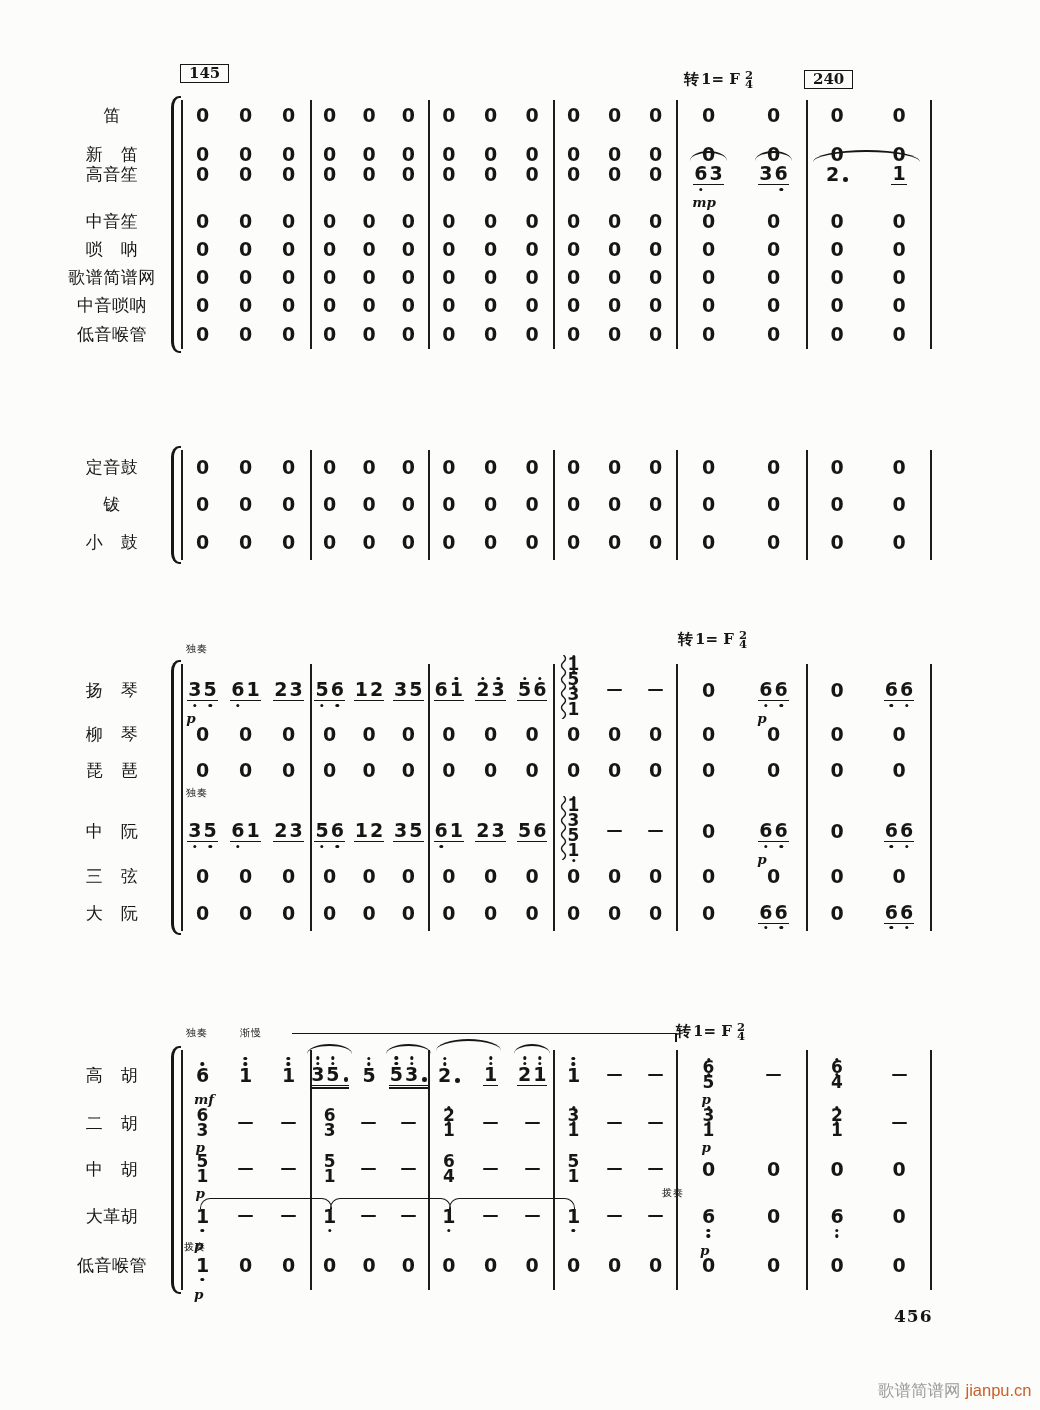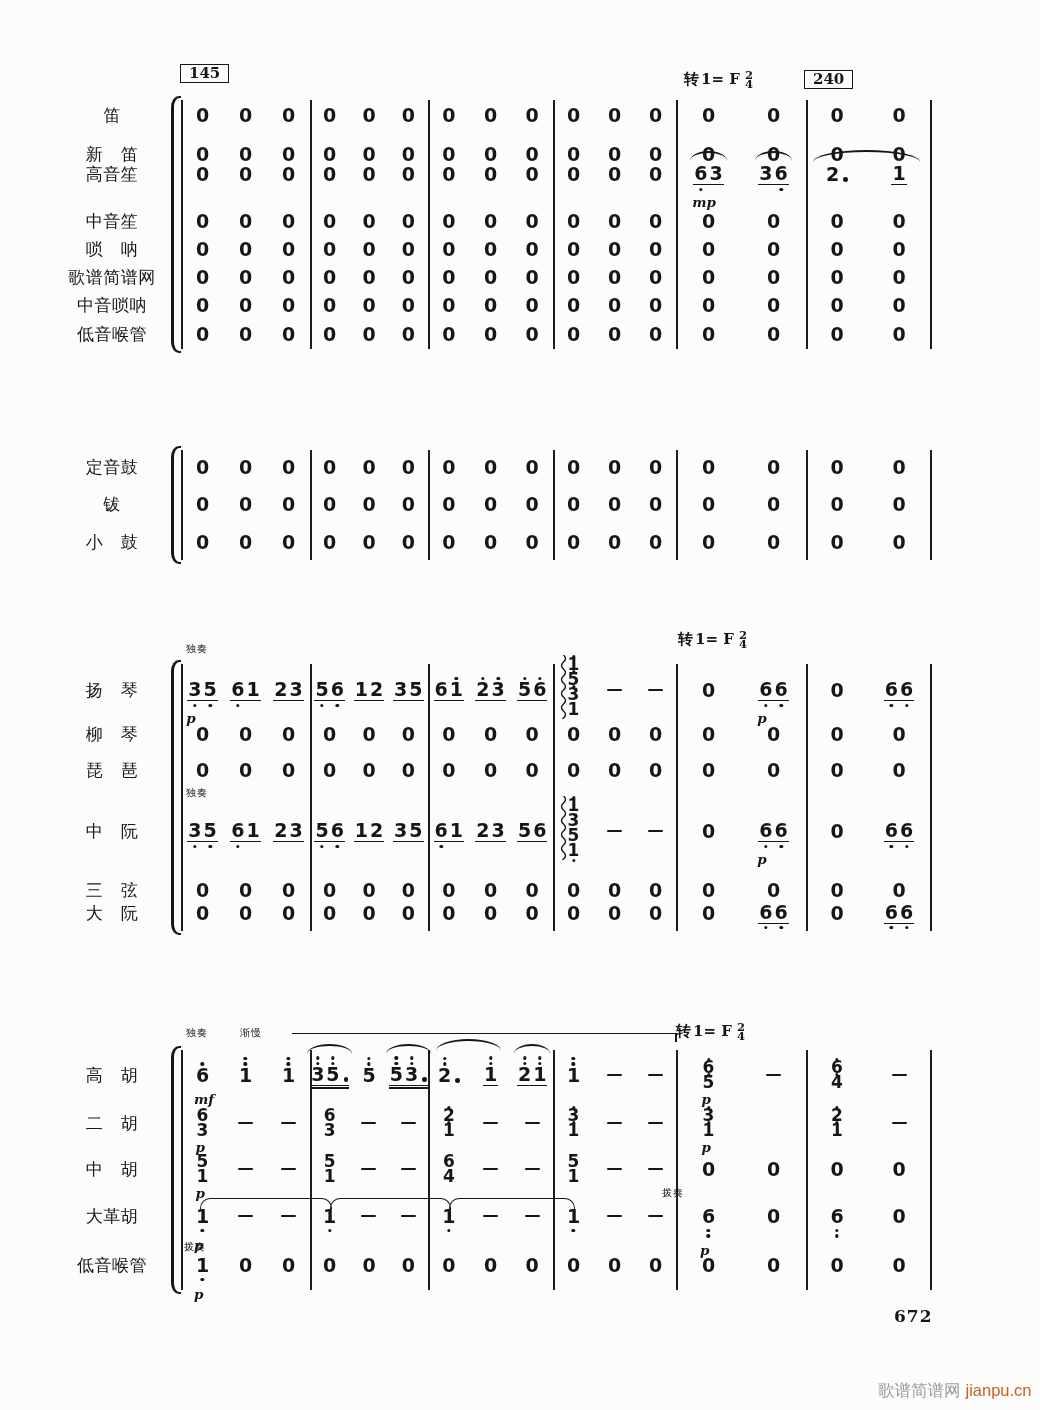--- a/index.html
+++ b/index.html
@@ -1204,21 +1204,21 @@
                 <span class="nt"><span class="dg">6</span><span class="db" style="top: calc(100% + 3.5px);">
                     <span class="dot"></span>
                   </span></span>
                 <span class="nt"><span class="dg">6</span><span class="db" style="top: calc(100% + 3.5px);">
                     <span class="dot"></span>
                   </span></span>
               </span>
             </span>
           </div>
         </div>
-        <div class="srow" style="top: 206px; height: 40px;">
+        <div class="srow" style="top: 192px; height: 40px;">
           <div class="ilabel">三　弦</div>
           <div class="measure" style="left: 181px; width: 129px;">
             <span class="cell">
               <span class="rest">0</span>
             </span>
             <span class="cell">
               <span class="rest">0</span>
             </span>
             <span class="cell">
               <span class="rest">0</span>
@@ -1861,17 +1861,17 @@
             <span>4</span>
           </span>
         </div>
         <div class="ann-text" style="left: 662px; top: 136px;">拨奏</div>
         <div class="ann-text" style="left: 184px; top: 190px;">拨奏</div>
         <div class="aarc" style="left: 200px; width: 130px; top: 148px;"></div>
         <div class="aarc" style="left: 330px; width: 119px; top: 148px;"></div>
         <div class="aarc" style="left: 449px; width: 124px; top: 148px;"></div>
       </div>
     </div>
-  <div class="pageno">672</div>
+  <div class="pageno">456</div>
   <div class="watermark">
     <span class="wm-cn">歌谱简谱网</span><span class="wm-url">jianpu.cn</span>
   </div>
 </div>
 
 </body></html>

